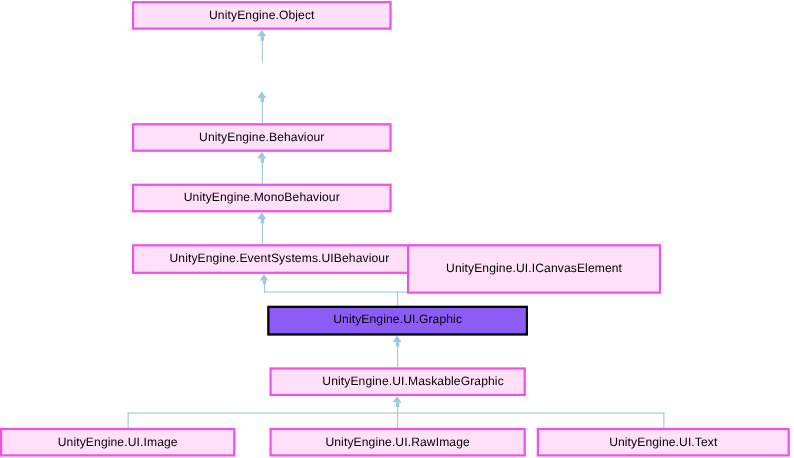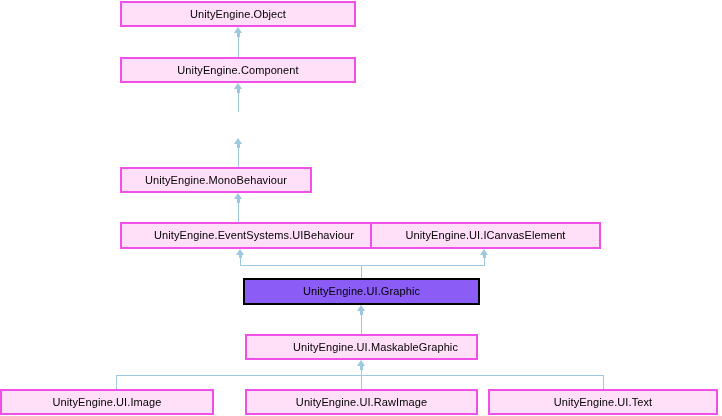--- a/index.html
+++ b/index.html
@@ -99,34 +99,34 @@
   <div class="edge v" style="left:361px; top:375px; height:14px;"></div>
   <div class="edge v" style="left:603px; top:375px; height:14px;"></div>
   <div class="edge v" style="left:361px; top:366px; height:10px;"></div>
   <div class="arrow" style="left:357px; top:360px;"></div>
   <div class="arrow-stem" style="left:360px; top:366px; height:4px;"></div>
 
   <div class="node filled" style="left:120px; top:1px; width:236px; height:26px;">
     <span>UnityEngine.Object</span>
   </div>
 
-  <div class="node filled" style="left:120px; top:57px; width:236px; height:26px;">
-    <span>UnityEngine.Component</span>
+
+  <div class="node filled" style="left:120px; top:112px; width:236px; height:26px;">
+    <span>UnityEngine.Behaviour</span>
   </div>
 
-
-  <div class="node filled" style="left:120px; top:167px; width:192px; height:26px;">
+  <div class="node filled" style="left:120px; top:167px; width:236px; height:26px;">
     <span>UnityEngine.MonoBehaviour</span>
   </div>
 
   <div class="node filled" style="left:120px; top:222px; width:268px; height:27px;">
     <span>UnityEngine.EventSystems.UIBehaviour</span>
   </div>
 
-  <div class="node filled" style="left:370px; top:222px; width:231px; height:27px;">
+  <div class="node filled" style="left:370px; top:222px; width:231px; height:45px;">
     <span>UnityEngine.UI.ICanvasElement</span>
   </div>
 
   <div class="node current" style="left:243px; top:278px; width:237px; height:27px;">
     <span>UnityEngine.UI.Graphic</span>
   </div>
 
   <div class="node filled" style="left:245px; top:334px; width:233px; height:26px;padding-left:28px;">
     <span>UnityEngine.UI.MaskableGraphic</span>
   </div>

